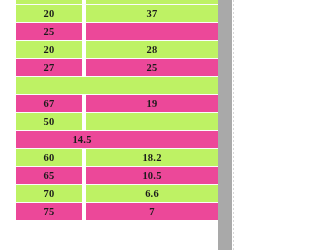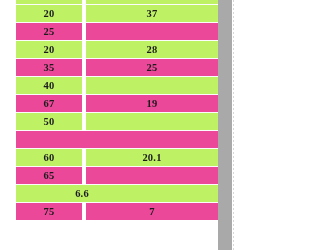--- a/index.html
+++ b/index.html
@@ -130,43 +130,45 @@
         <div class="cell col-1">37</div>
       </div>
       <div class="row shade-dark">
         <div class="cell col-0">25</div>
       </div>
       <div class="row shade-light">
         <div class="cell col-0">20</div>
         <div class="cell col-1">28</div>
       </div>
       <div class="row shade-dark">
-        <div class="cell col-0">35</div>
+        <div class="cell col-0">27</div>
         <div class="cell col-1">25</div>
       </div>
       <div class="row shade-light">
-        <div class="cell col-0">40</div>
       </div>
       <div class="row shade-dark">
         <div class="cell col-0">67</div>
         <div class="cell col-1">19</div>
       </div>
       <div class="row shade-light">
         <div class="cell col-0">50</div>
       </div>
       <div class="row shade-dark">
+        <div class="cell col-1">14.5</div>
       </div>
       <div class="row shade-light">
         <div class="cell col-0">60</div>
-        <div class="cell col-1">20.1</div>
+        <div class="cell col-1">18.2</div>
       </div>
       <div class="row shade-dark">
         <div class="cell col-0">65</div>
+        <div class="cell col-1">10.5</div>
       </div>
       <div class="row shade-light">
+        <div class="cell col-0">70</div>
         <div class="cell col-1">6.6</div>
       </div>
       <div class="row shade-dark">
         <div class="cell col-0">75</div>
         <div class="cell col-1">7</div>
       </div>
     </div>
   </div>
 
   <div id="page-edge-band"></div>

